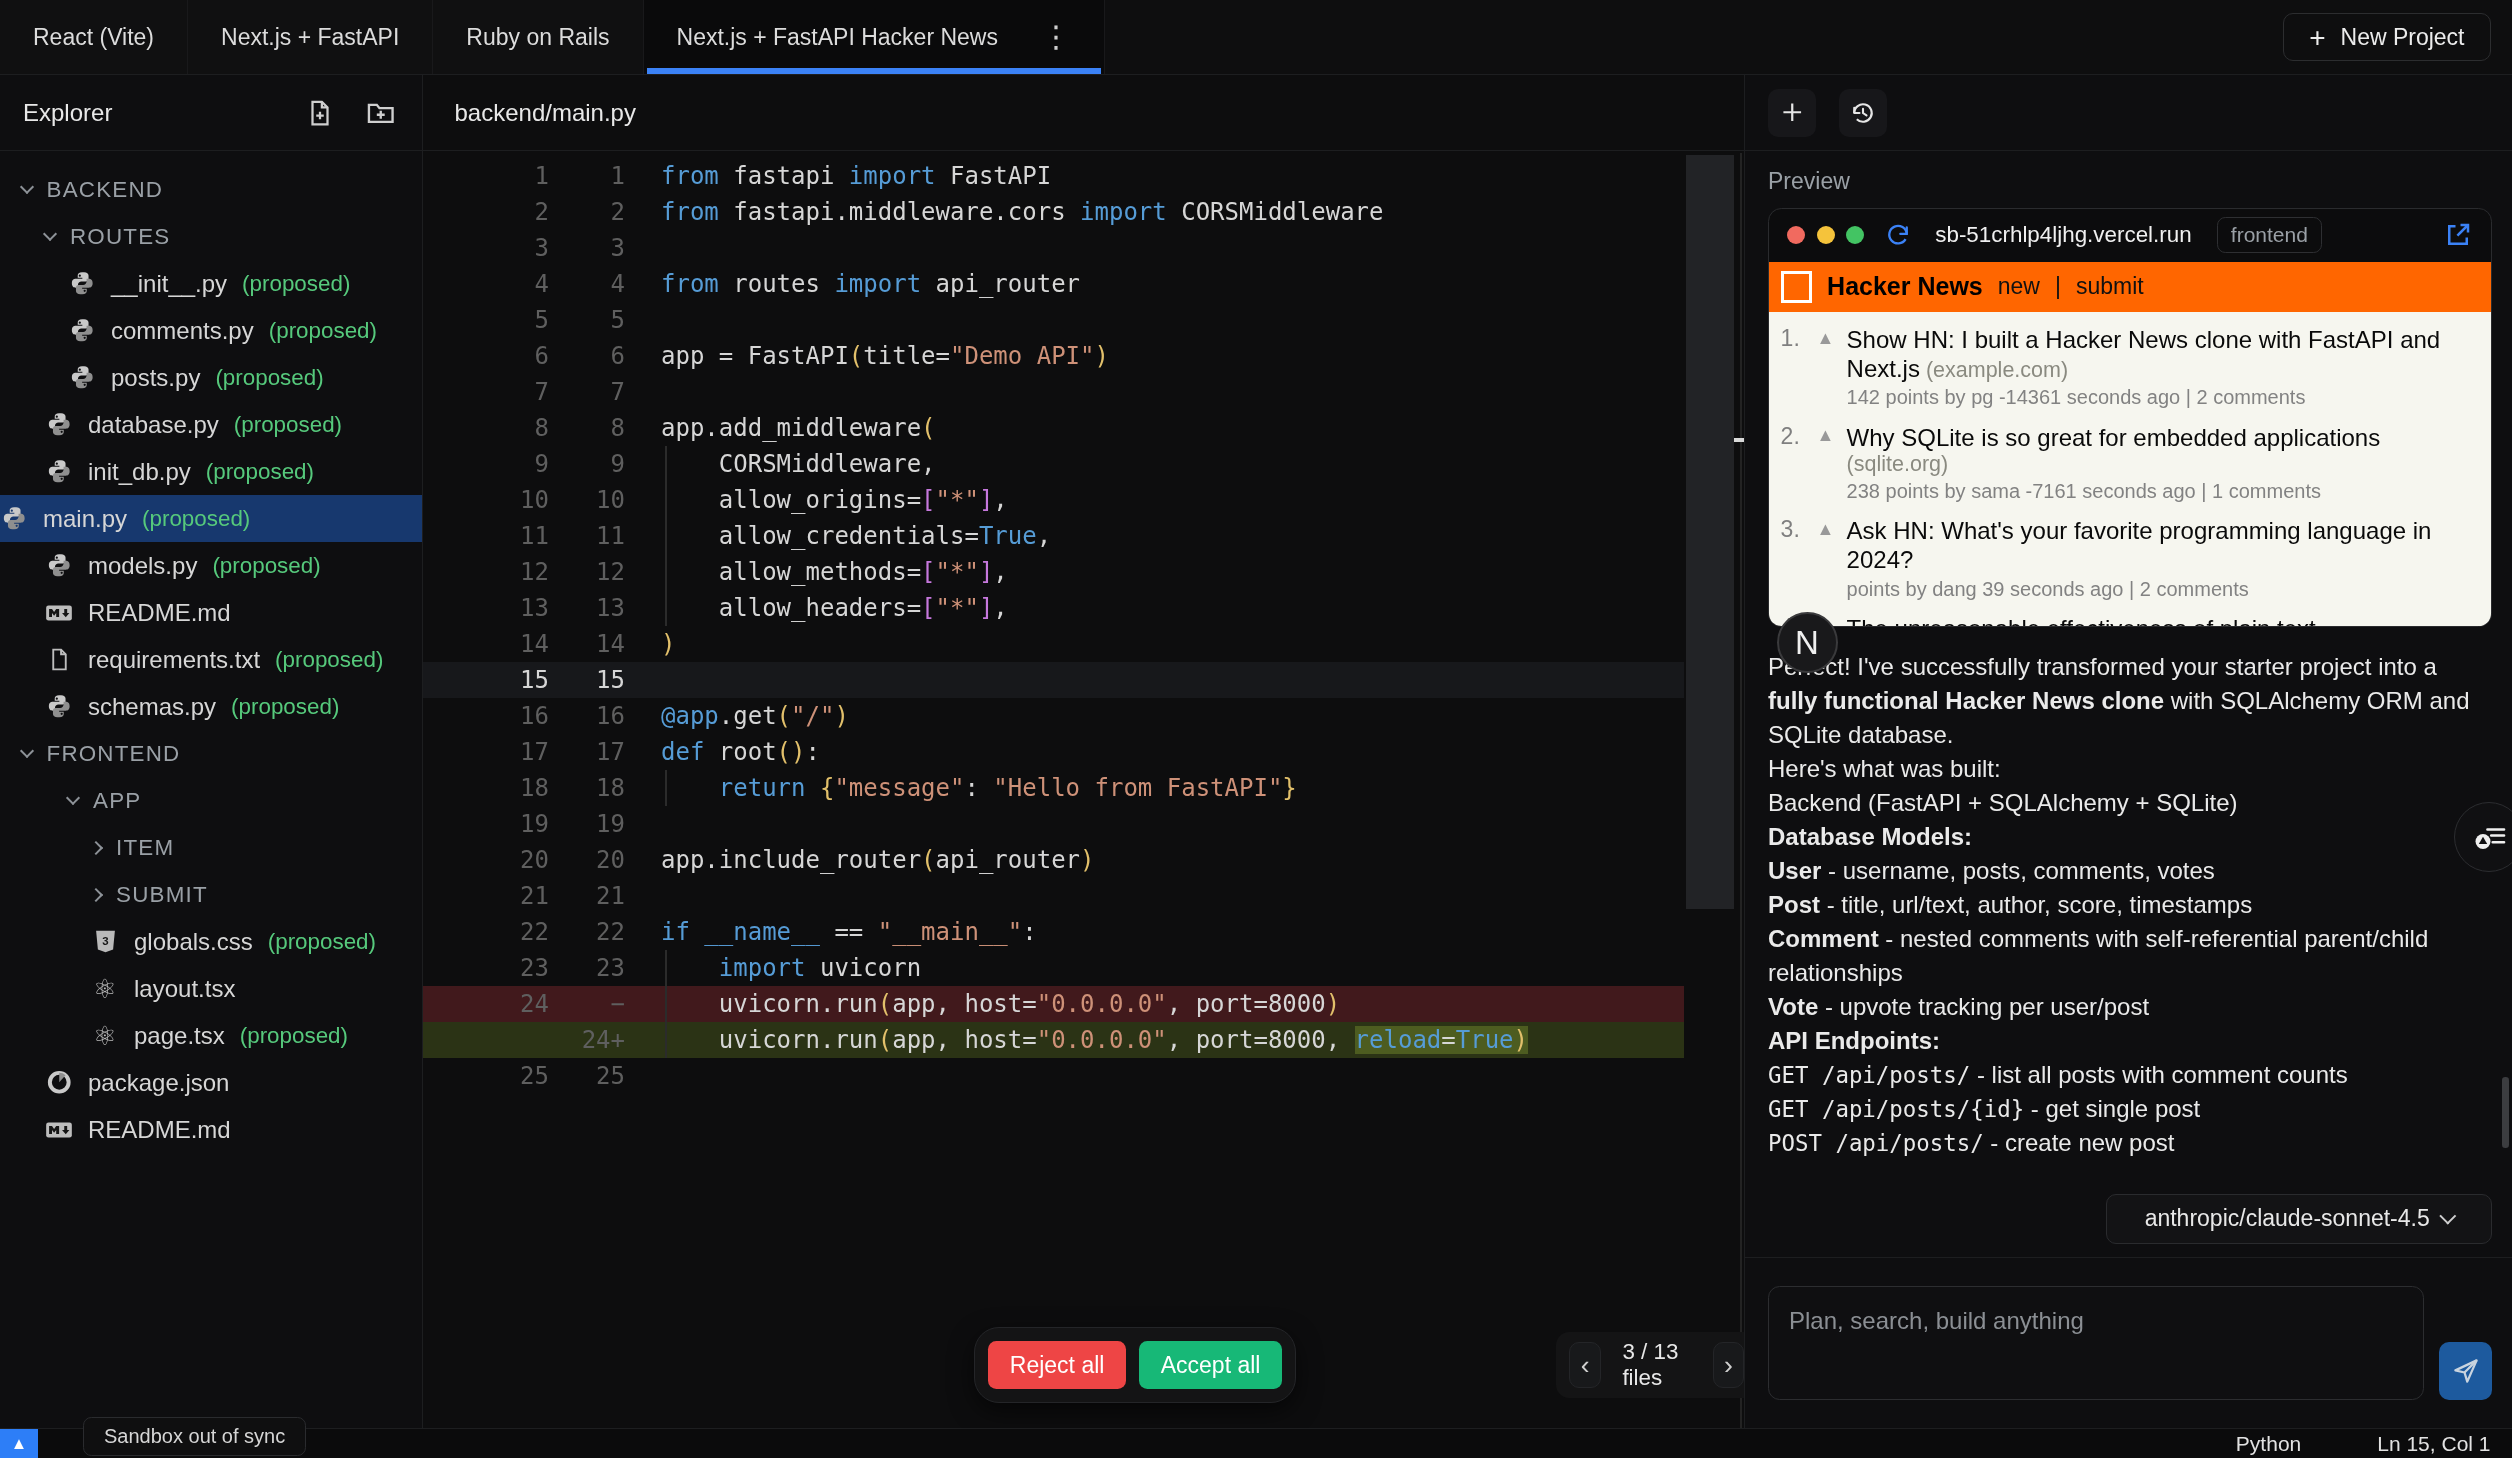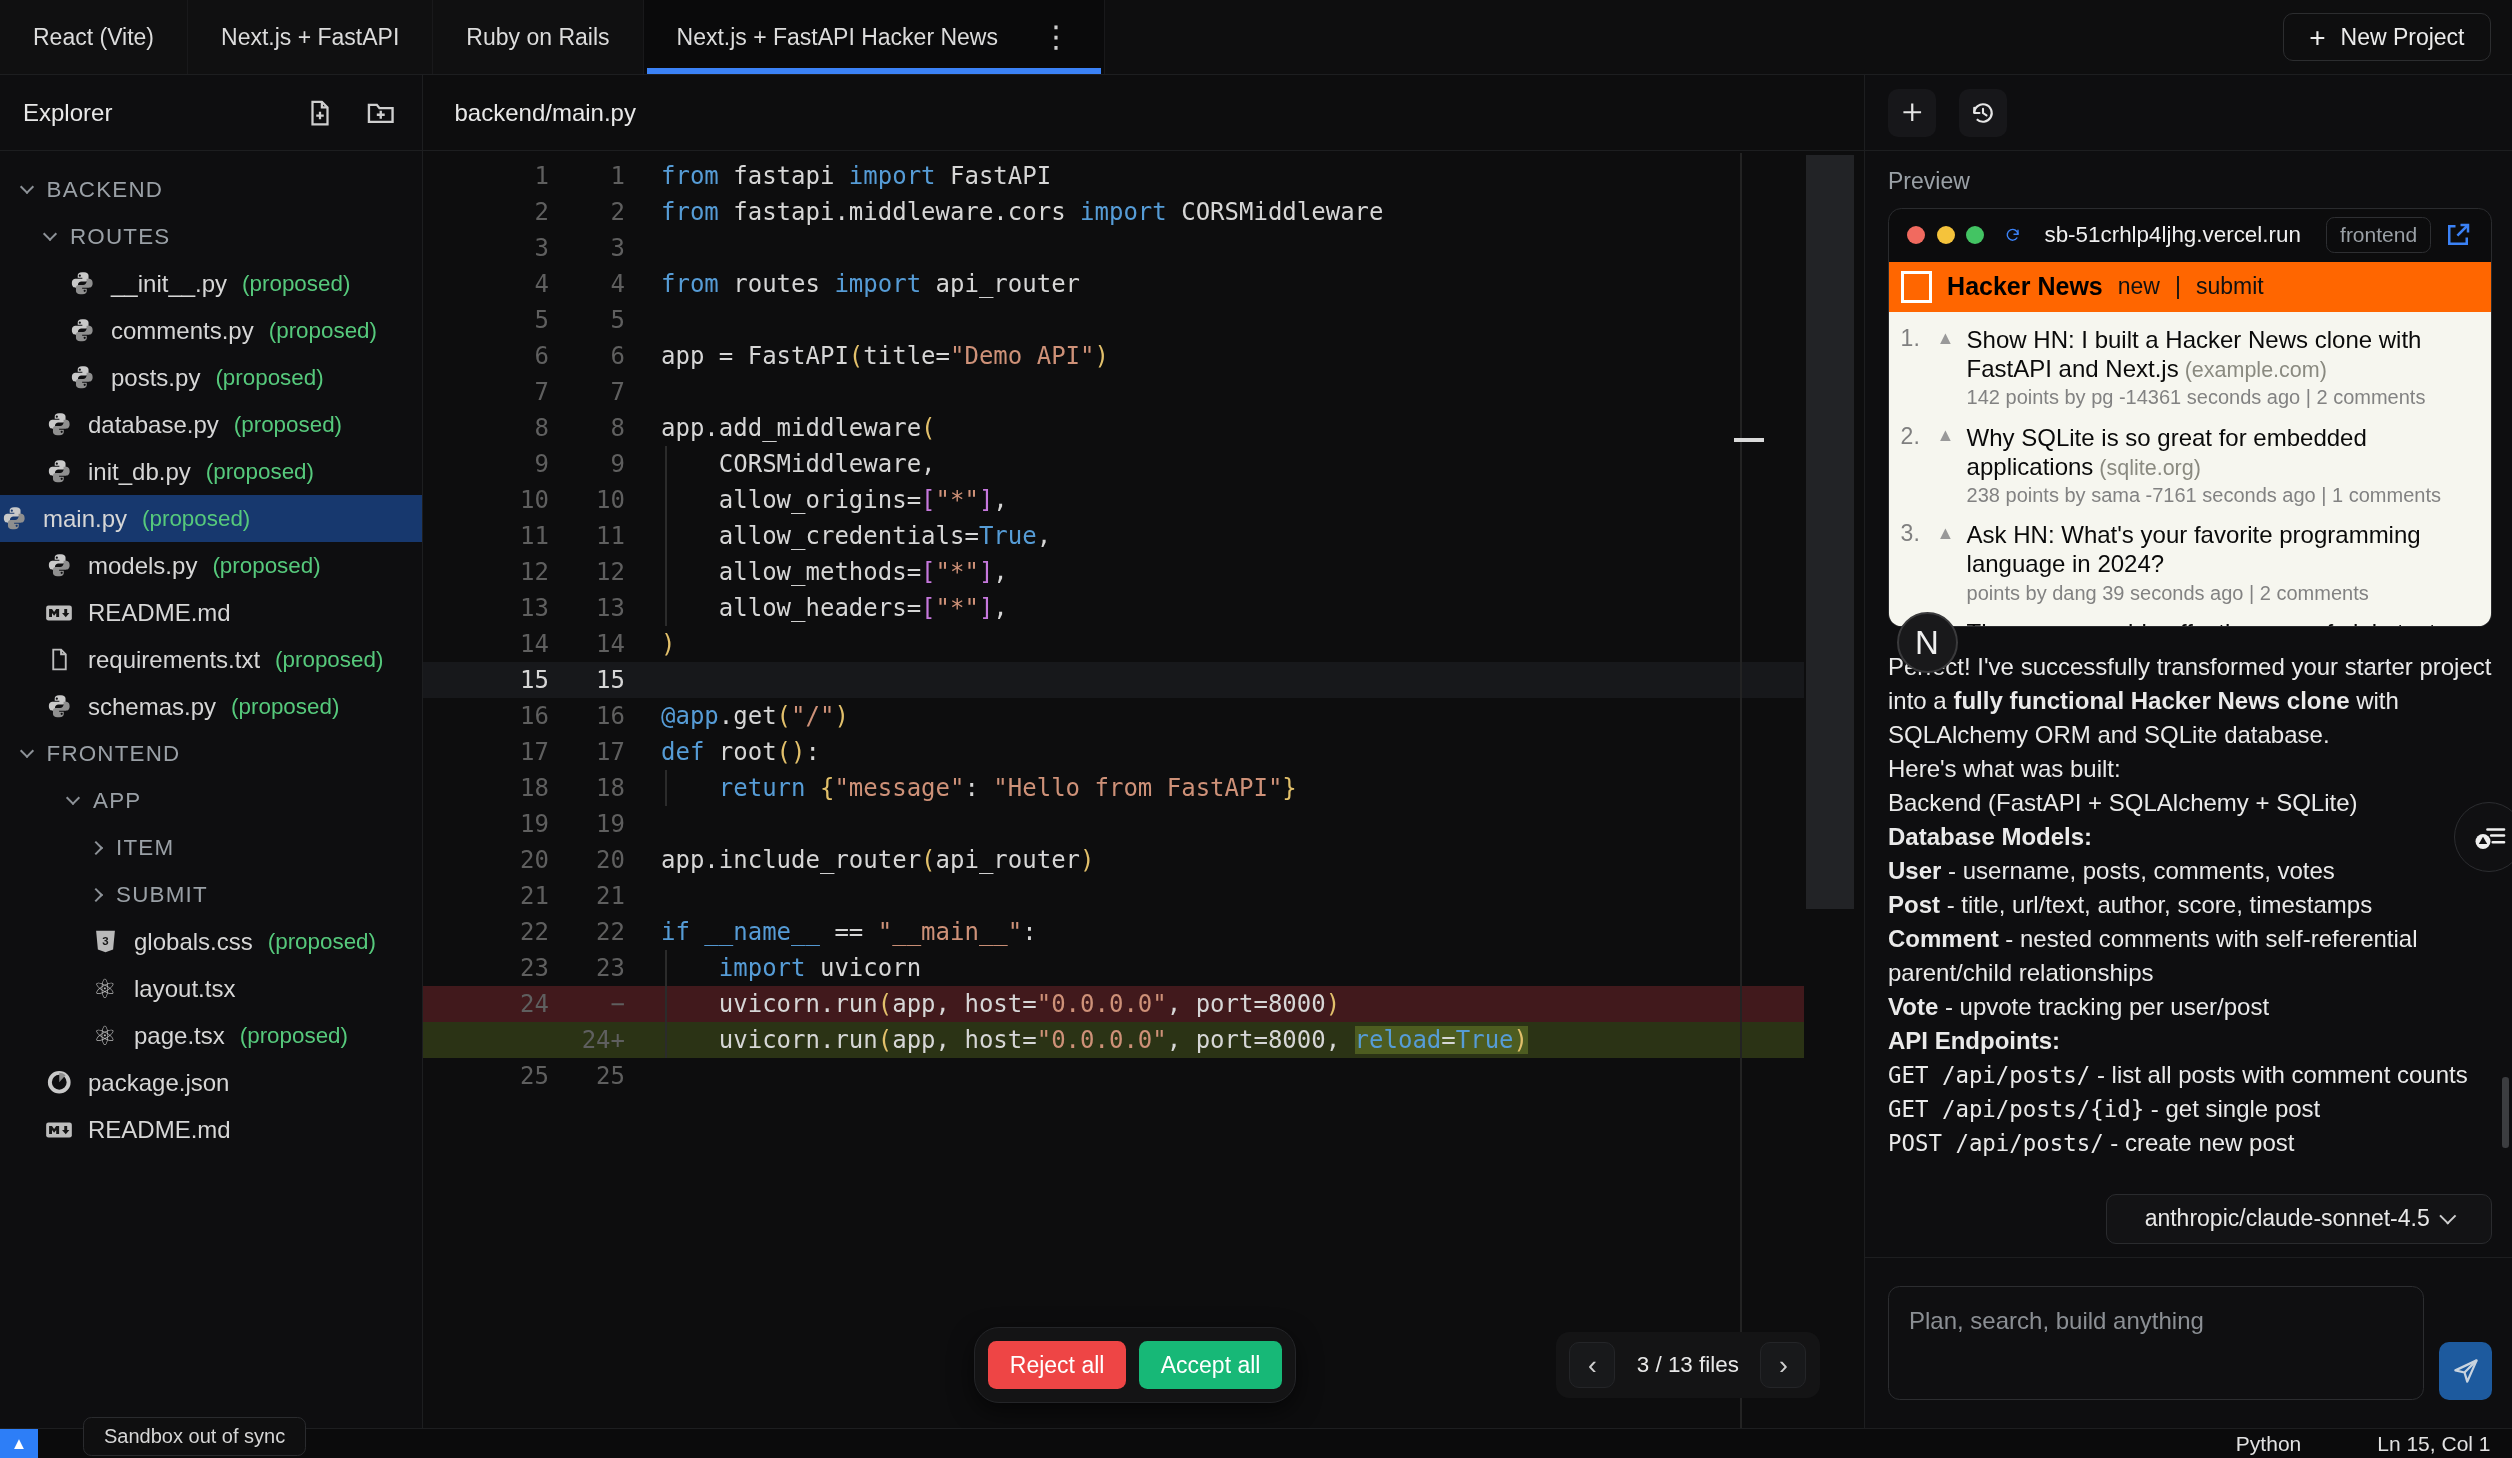--- a/index.html
+++ b/index.html
@@ -61,21 +61,21 @@
               display:flex;align-items:center;gap:13.3px;padding:0 13.3px;box-shadow:0 8.3px 25px rgba(0,0,0,.55);}
   .rv-btn{height:48px;border:none;border-radius:8.3px;font-size:23px;color:#fff;padding:0 21.5px;font-family:inherit;}
   .btn-reject{background:var(--red,#ee4545);}
   .btn-accept{background:var(--green,#17b877);}
   .pager{position:absolute;left:1133px;bottom:30px;height:66px;background:#141415;border-radius:13.3px;display:flex;align-items:center;gap:21.5px;padding:0 13.3px;}
   .pg-btn{width:46px;height:46px;border:1.7px solid #242528;background:#18191b;border-radius:10px;color:#cfcfcf;font-size:26.5px;
           display:flex;align-items:center;justify-content:center;padding:0;}
   .pg-label{font-size:22.4px;color:#e8e8e8;}
 
   
-  .rightpanel{width:648px;flex:0 0 auto;border-left:1.7px solid #1d1e20;background:#0e0e10;position:relative;overflow:hidden;display:flex;flex-direction:column;}
+  .rightpanel{width:768px;flex:0 0 auto;border-left:1.7px solid #1d1e20;background:#0e0e10;position:relative;overflow:hidden;display:flex;flex-direction:column;}
   .right-head{padding:0 23px;gap:23px;}
   .rh-btn{width:48px;height:48px;background:#17171a;border:none;border-radius:10px;display:flex;align-items:center;justify-content:center;padding:0;}
   .right-body{flex:1;display:flex;flex-direction:column;padding:0 20px 0 23px;min-height:0;position:relative;}
   .preview-label{font-size:23px;color:#9aa0a6;margin:16.6px 0 13.3px;}
   .browser-card{border:1.7px solid #2a2b2e;border-radius:13.3px;overflow:hidden;height:419px;flex:0 0 auto;background:#0c0c0d;}
   .chrome{height:53px;display:flex;align-items:center;padding:0 18px;gap:11.6px;}
   .dot{width:18px;height:18px;border-radius:50%;flex:0 0 auto;}
   .url{font-size:22.4px;color:#f0f0f0;margin-left:11.6px;white-space:nowrap;}
   .badge-pill{border:1.7px solid #2e2f32;border-radius:8.3px;color:#9aa0a6;font-size:21px;padding:5px 13.3px;margin-left:13.3px;}
   .ext-btn{margin-left:auto;background:none;border:none;padding:0;display:flex;}

